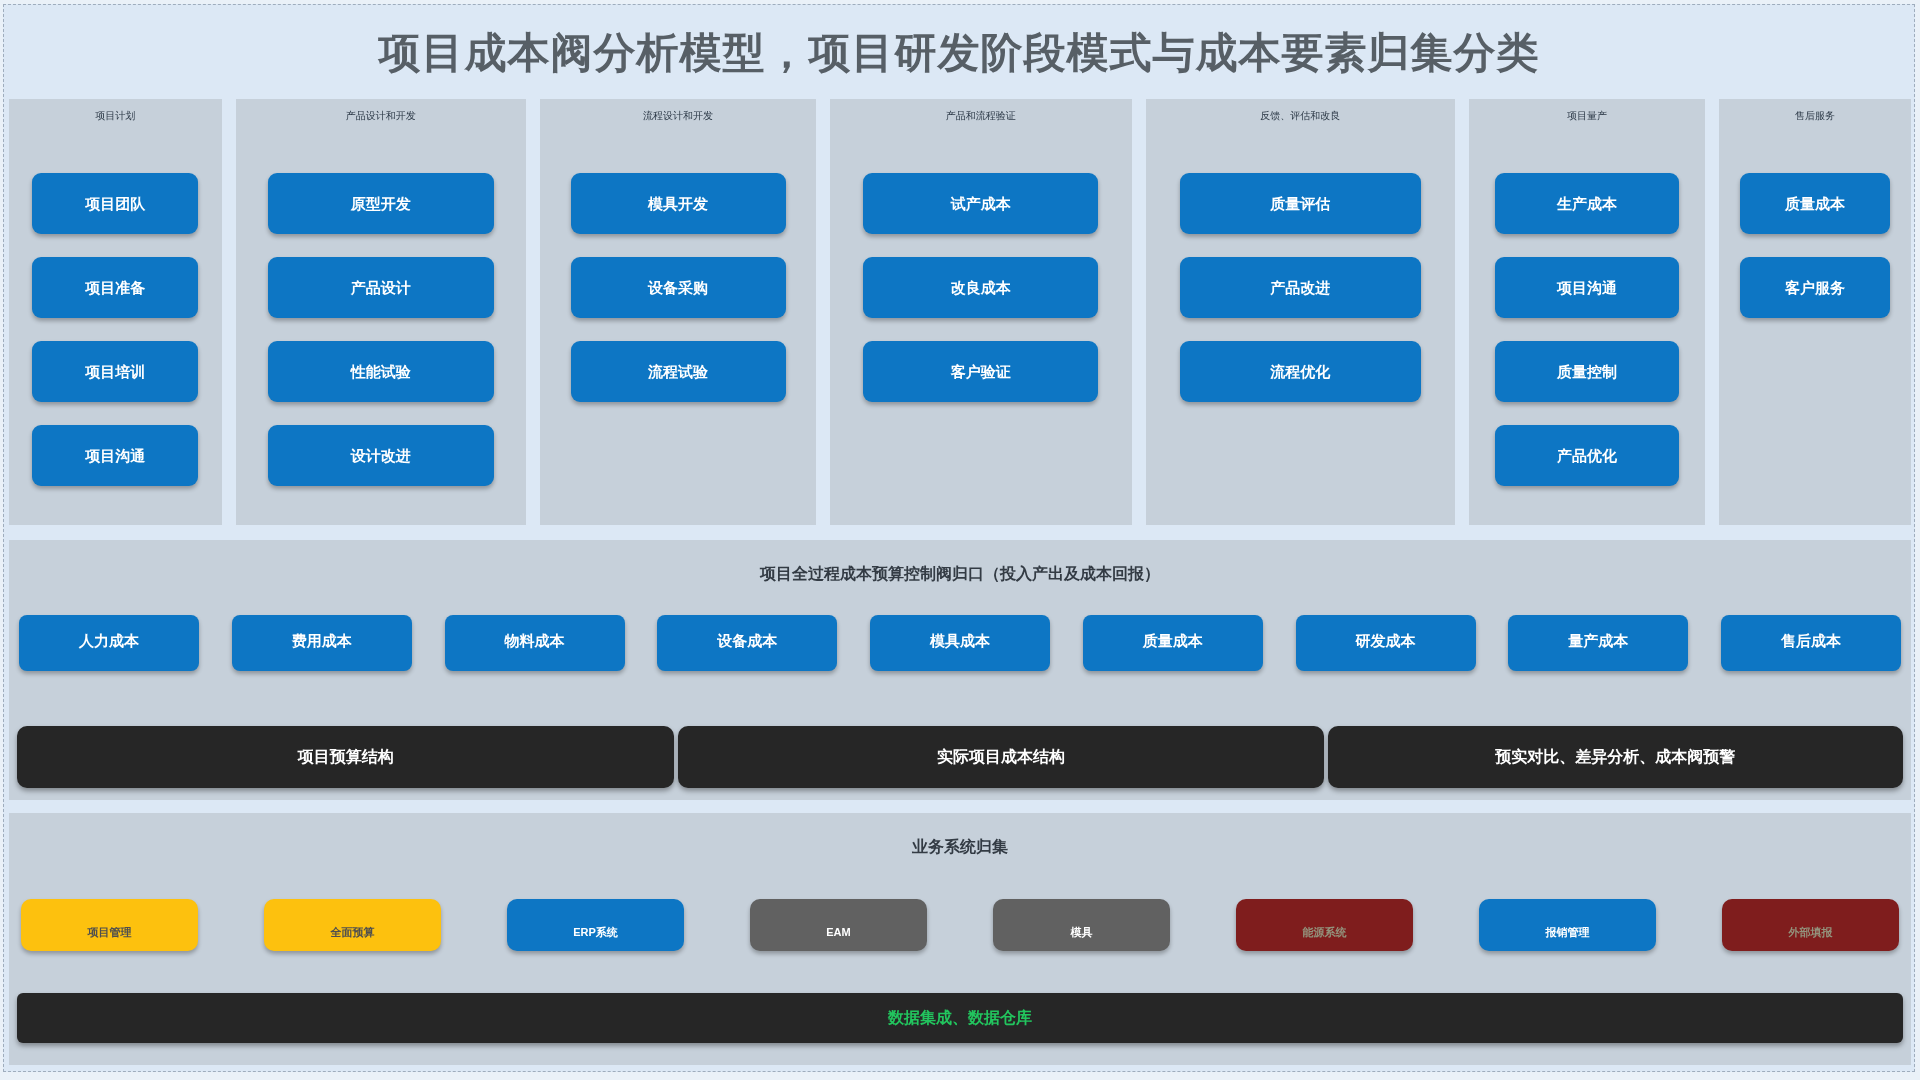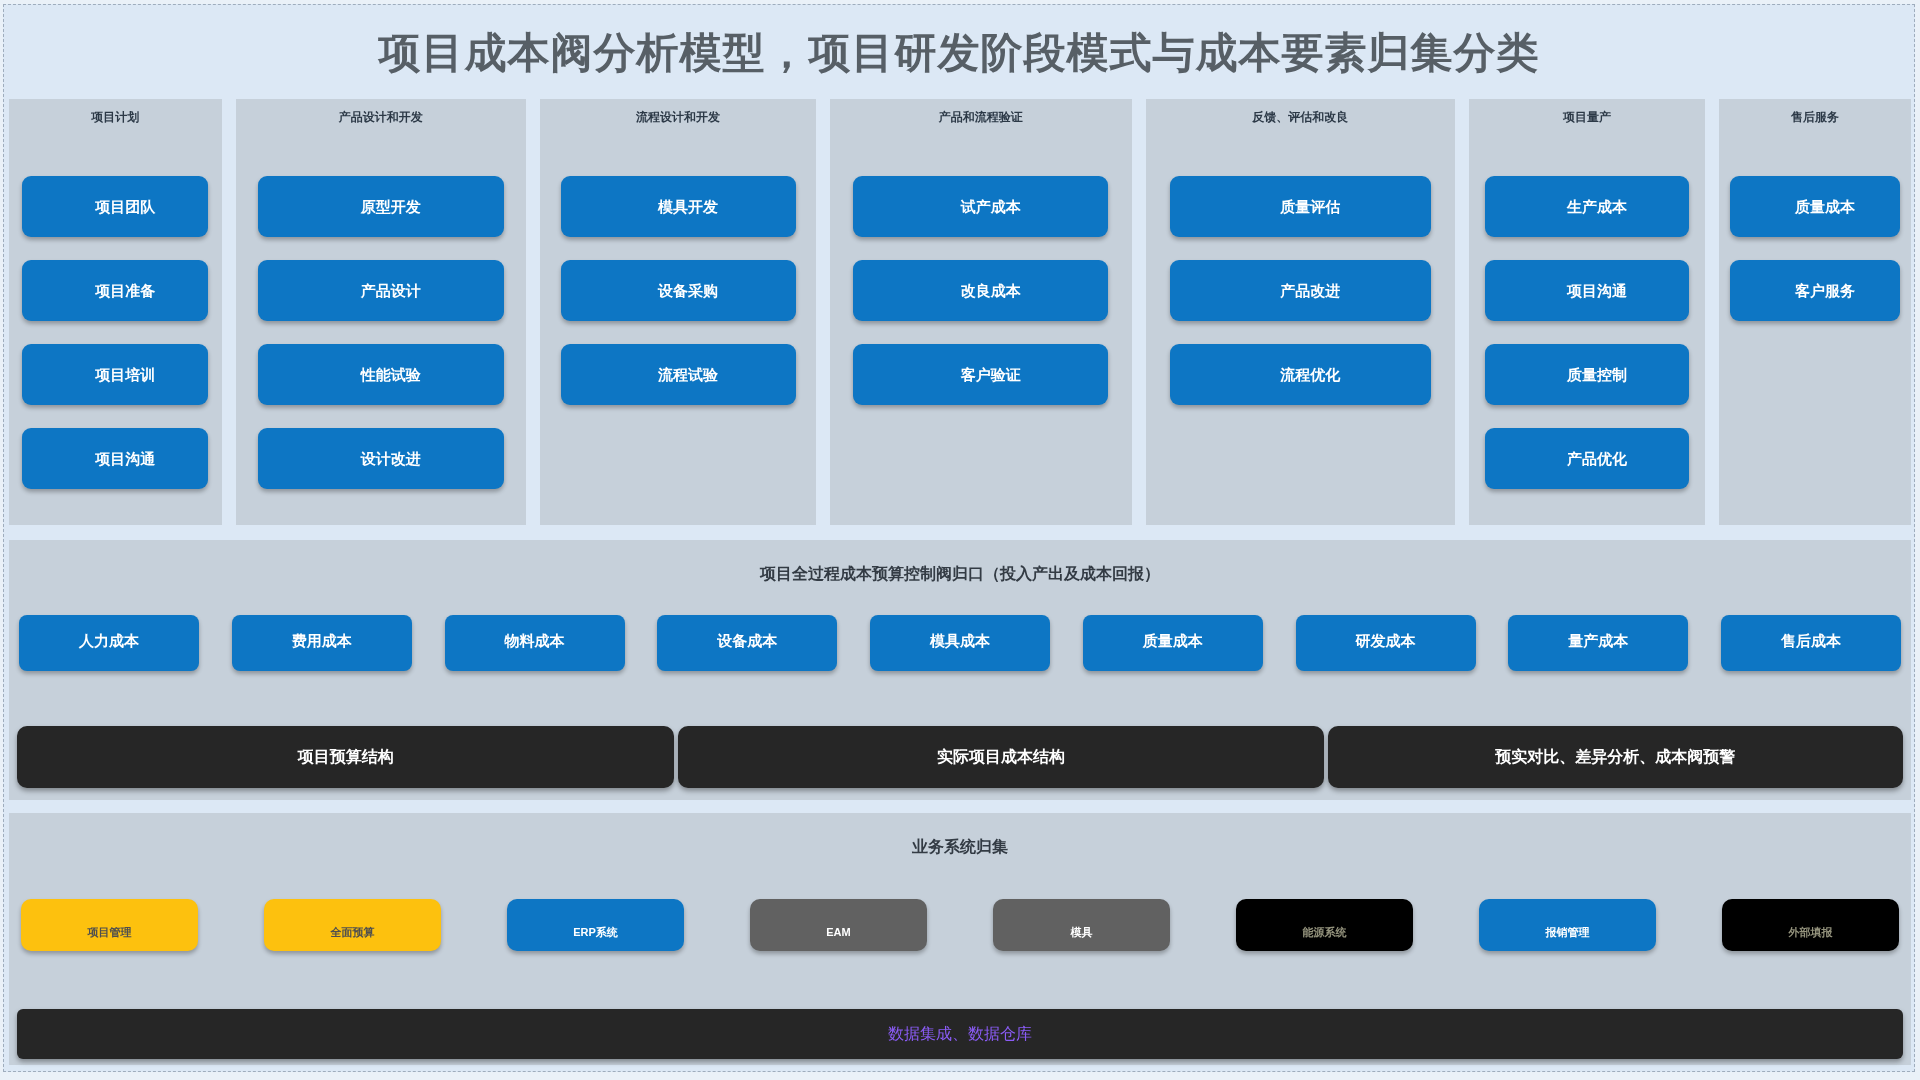--- a/index.html
+++ b/index.html
@@ -29,34 +29,33 @@
     grid-template-columns:215fr 294fr 279fr 305fr 313fr 239fr 194fr;
     column-gap:14px;
   }
   .stage-col{
     background:#c6d0da;
     box-sizing:border-box;
     padding-top:10px;
   }
   .stage-header{
     text-align:center;
-    font-size:12px;font-weight:bold;color:#2c3947;
+    font-size:10px;font-weight:normal;color:#2c3947;
   }
   .stage-items{margin-top:50px;}
   .pill{
     width:78%;
     height:61px;line-height:61px;
     margin:0 auto 23px auto;
     text-align:center;
     border-radius:9px;
     background:#0d76c4;
     color:#ffffff;font-size:15px;font-weight:bold;
     box-shadow:0 3px 4px rgba(0,0,0,0.28);
     cursor:default;
-    padding-left:20px;
   }
   
   .valve-band{
     position:absolute;top:535px;left:5px;width:1902px;height:260px;
     background:#c6d0da;
   }
   .band-title{
     padding-top:24px;
     text-align:center;
     font-size:16px;font-weight:bold;color:#333b44;
@@ -96,29 +95,28 @@
   }
   .sys-box{
     width:177px;height:52px;line-height:66px;
     text-align:center;border-radius:10px;
     font-size:11px;font-weight:bold;
     box-shadow:0 3px 4px rgba(0,0,0,0.28);
   }
   .sys-box.blue{background:#0d76c4;color:#ffffff;}
   .sys-box.gray{background:#616161;color:#ffffff;}
   .sys-box.yellow{background:#fdc10e;color:#4f4f4f;}
-  .sys-box.yellow-muted{background:#000000;color:#93927c;}
+  .sys-box.yellow-muted{background:#7f1d1d;color:#93927c;}
   .data-footer{
     position:absolute;top:180px;left:8px;right:8px;height:50px;
     line-height:50px;text-align:center;
-    background:#262626;color:#8b5cf6;
+    background:#262626;color:#22c55e;
     border-radius:6px;
-    font-size:16px;font-weight:normal;
+    font-size:16px;font-weight:bold;
     box-shadow:0 3px 5px rgba(0,0,0,0.35);
-    margin-top:16px;
   }
 </style>
 </head>
 <body>
 
 <div class="canvas">
 
   <div class="main-title">项目成本阀分析模型，项目研发阶段模式与成本要素归集分类</div>
 
   <div class="stage-band">

